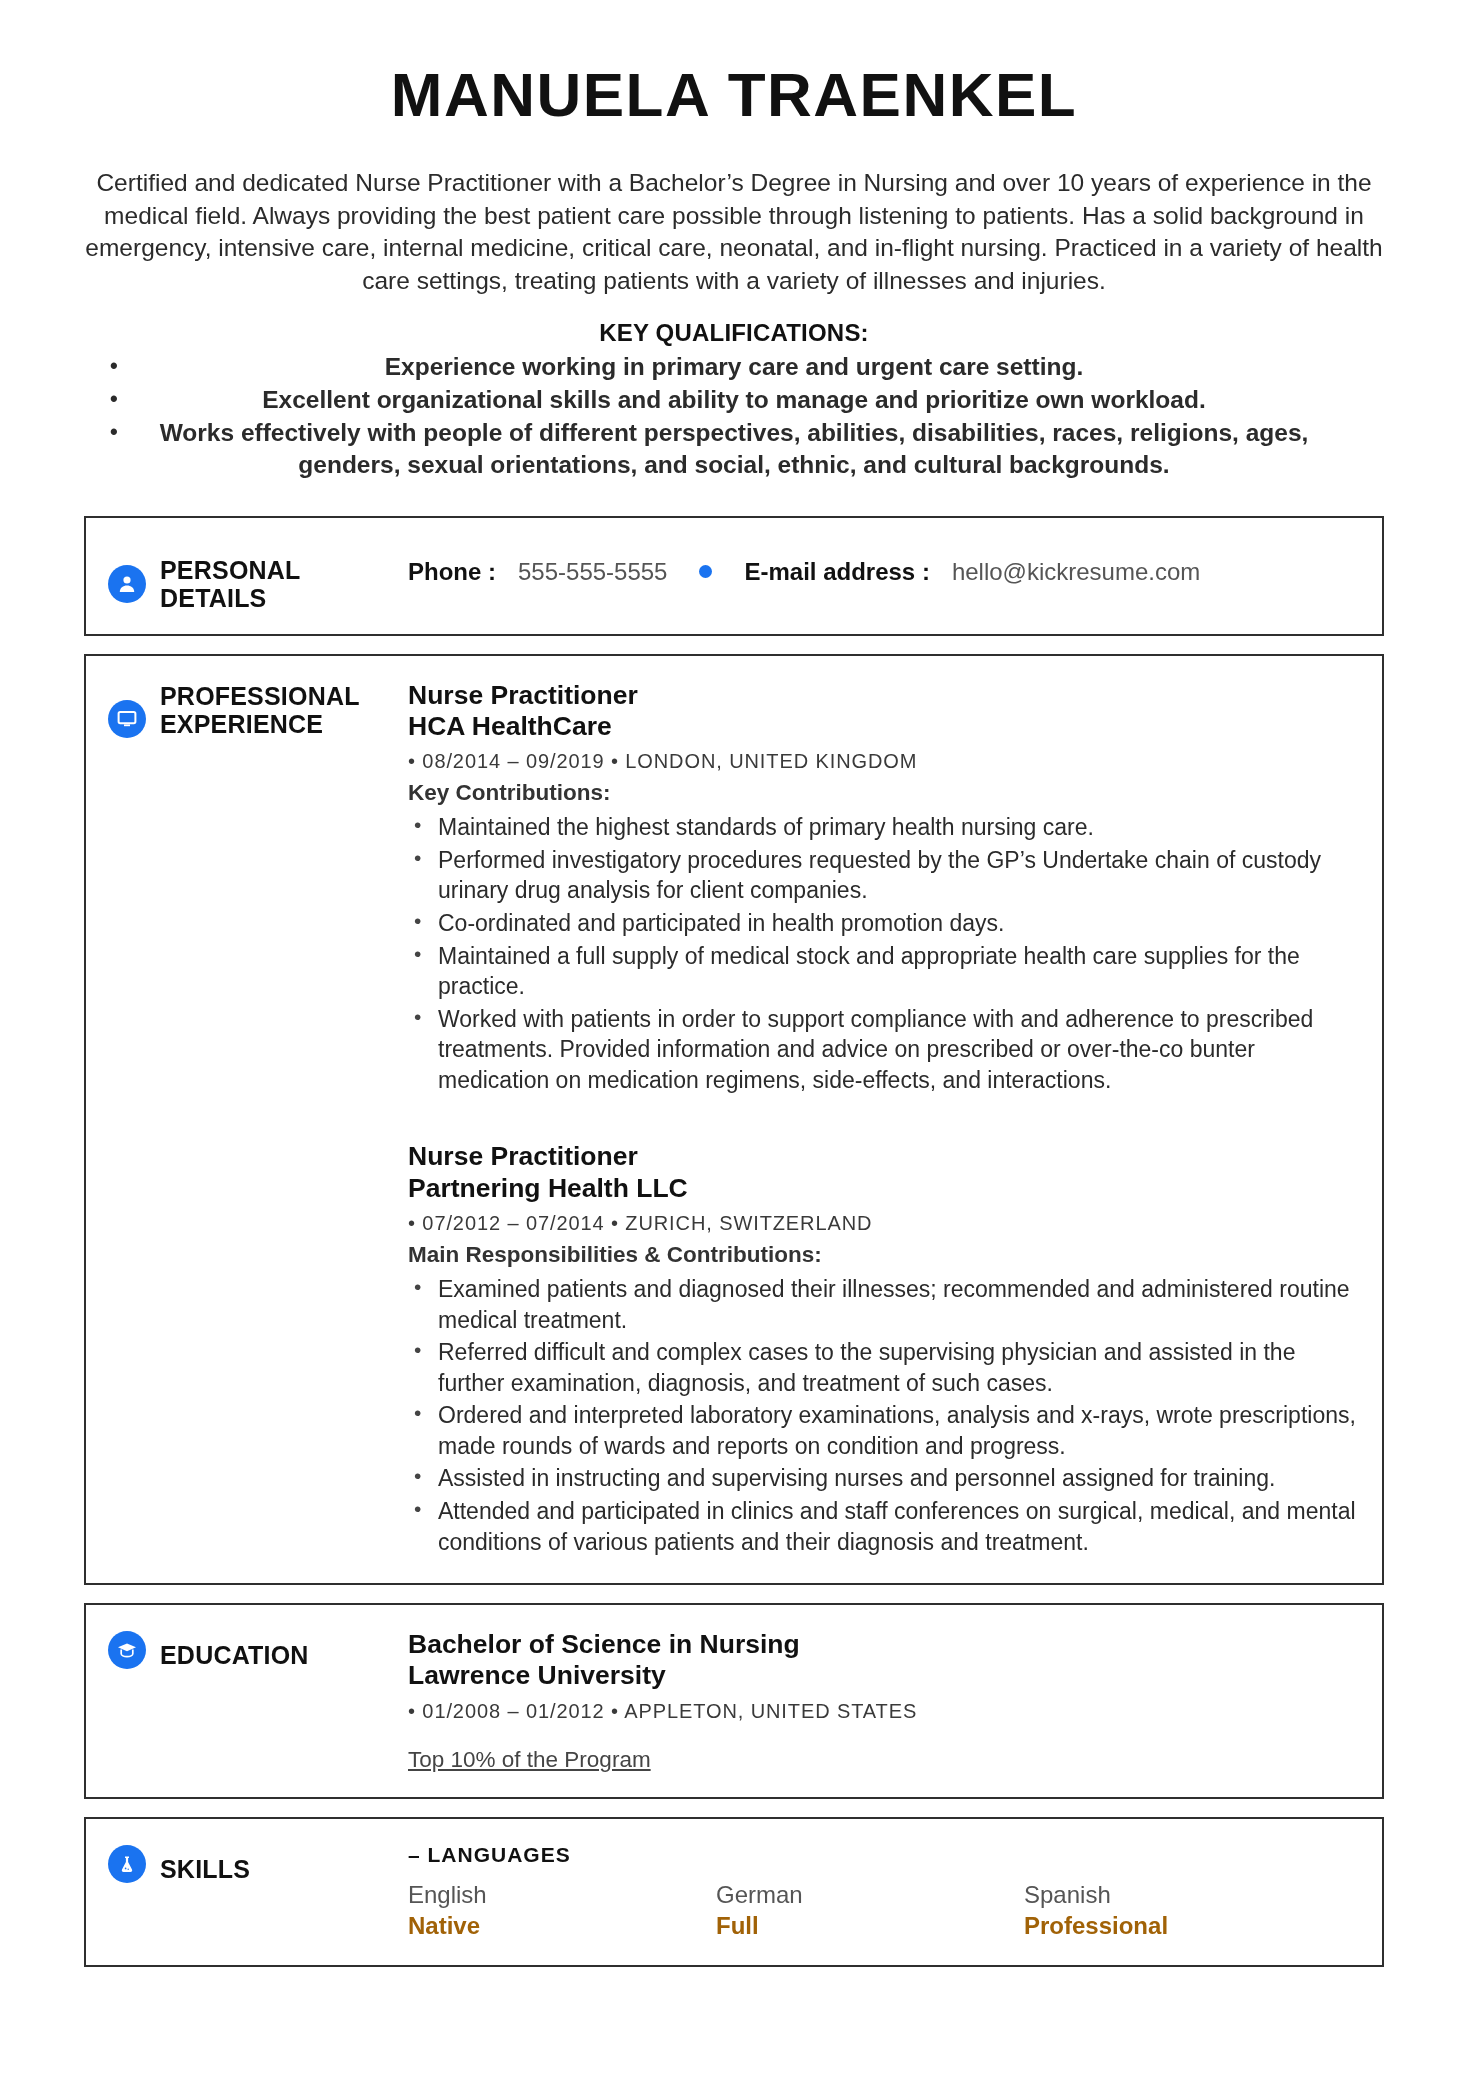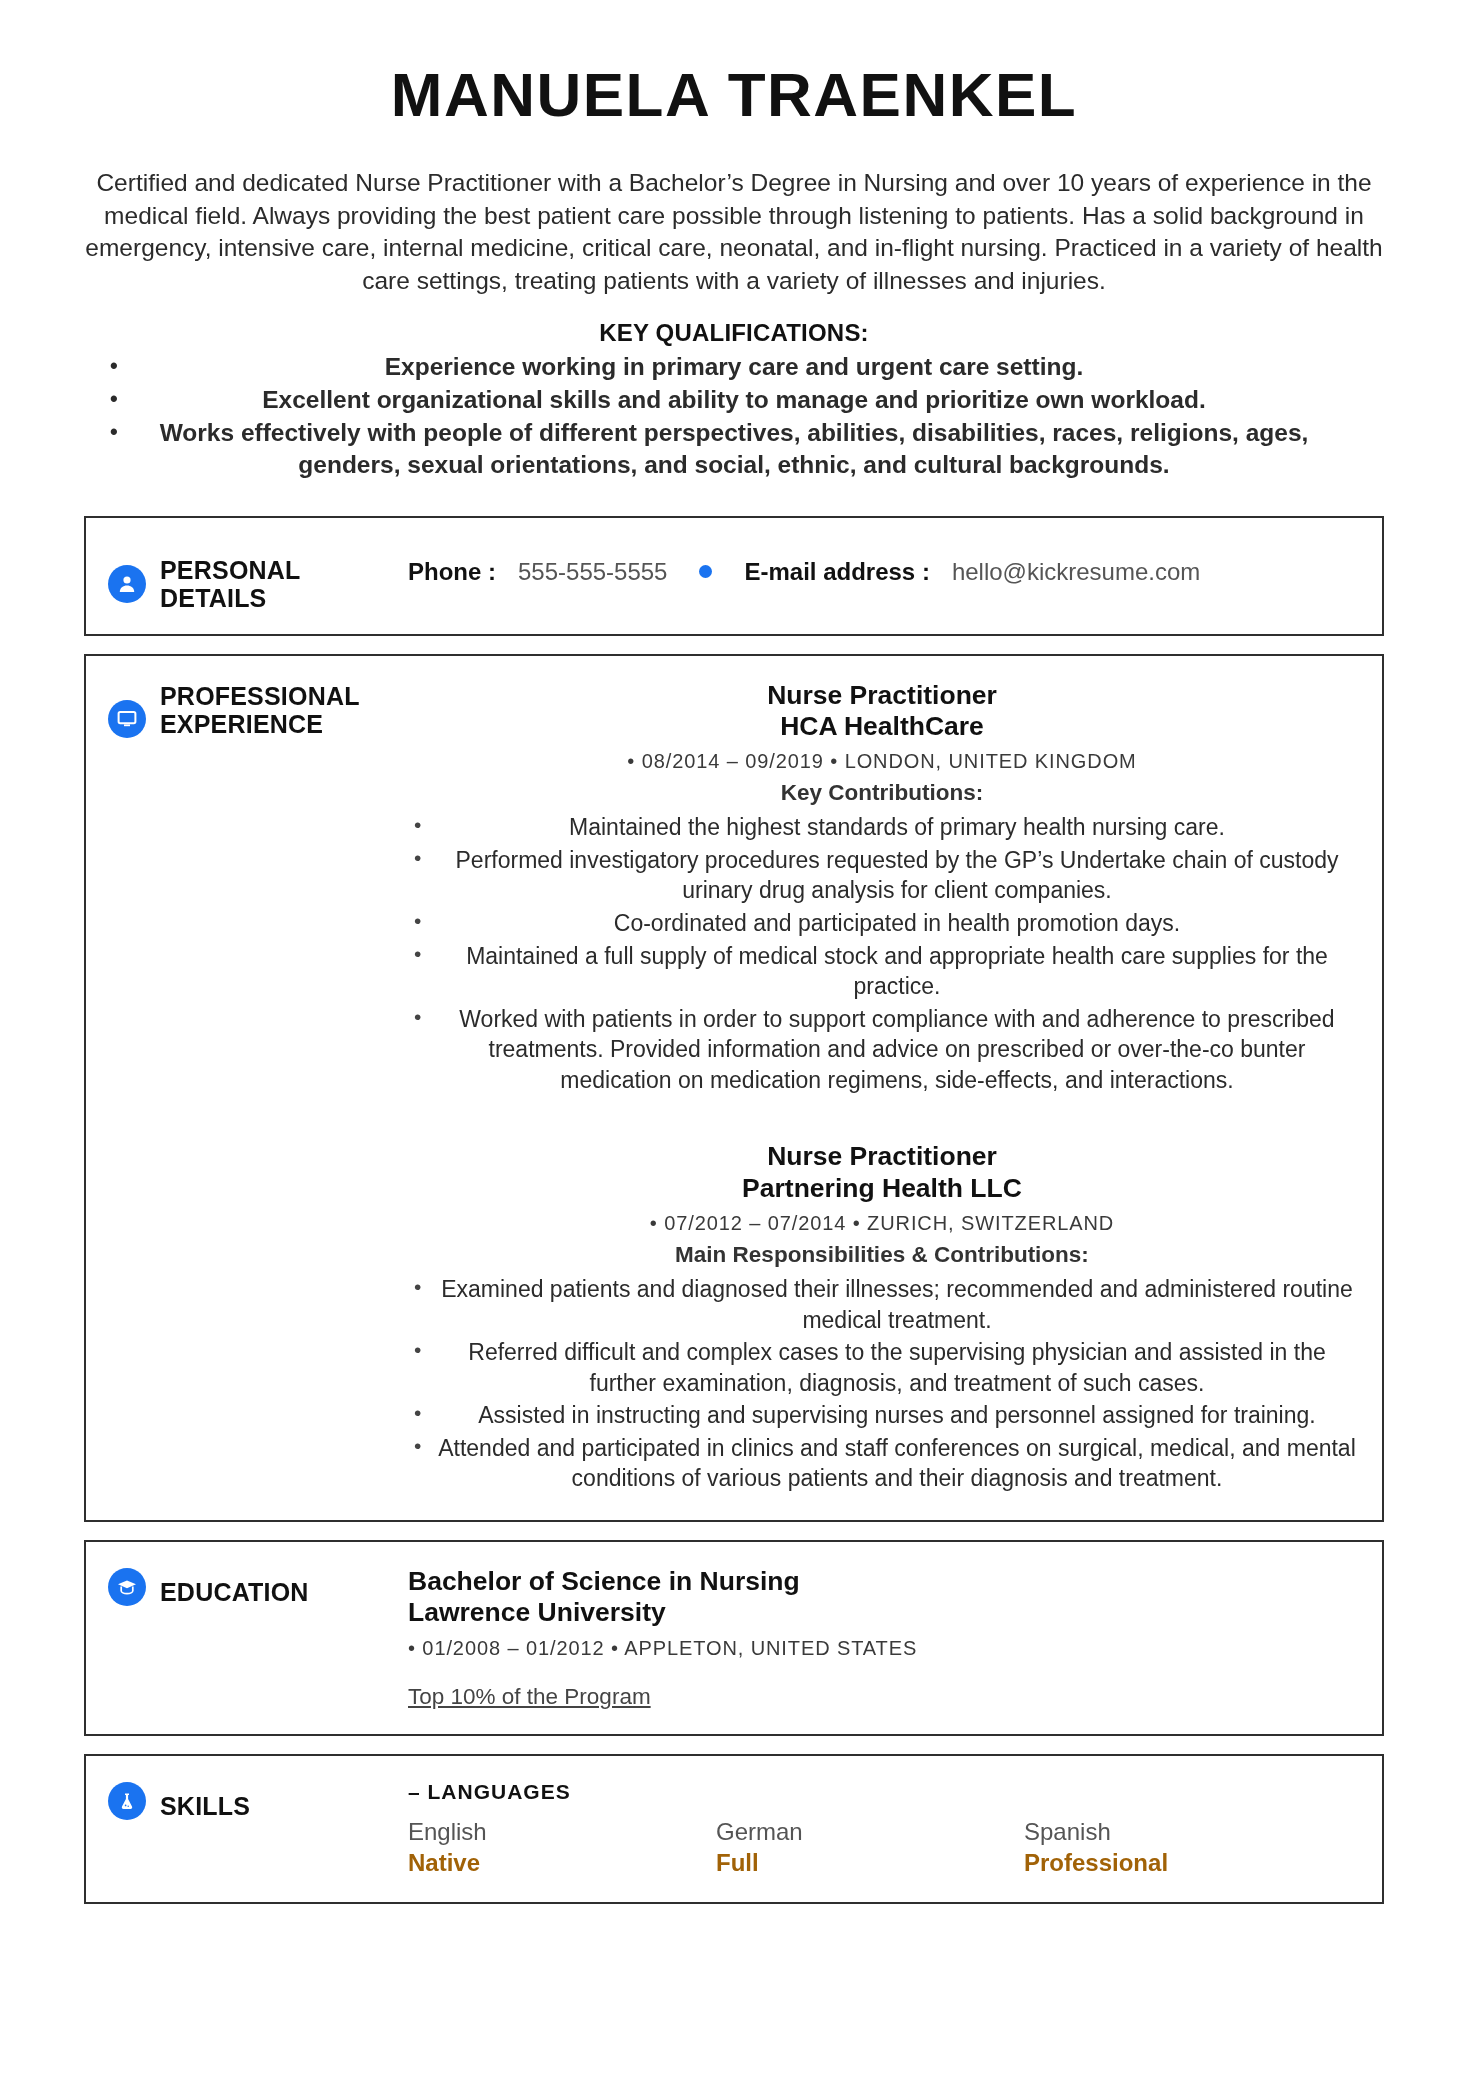--- a/index.html
+++ b/index.html
@@ -148,21 +148,21 @@
     width: 13px;
     height: 13px;
     border-radius: 50%;
     background: #1a73f0;
     display: inline-block;
     margin: 0 16px;
     flex: 0 0 13px;
   }
 
   
-  .entry { margin-bottom: 0; text-align: center; }
+  .entry { margin-bottom: 0; }
   .entry + .entry { margin-top: 46px; }
 
   .entry-role {
     font-weight: bold;
     font-size: 26.5px;
     color: #111;
     line-height: 1.18;
   }
   .entry-org {
     font-weight: bold;
@@ -308,20 +308,21 @@
         </div>
 
         <div class="entry">
           <div class="entry-role">Nurse Practitioner</div>
           <div class="entry-org">Partnering Health LLC</div>
           <div class="entry-meta">• 07/2012 – 07/2014 • ZURICH, SWITZERLAND</div>
           <div class="entry-sub">Main Responsibilities &amp; Contributions:</div>
           <ul class="bullets">
             <li>Examined patients and diagnosed their illnesses; recommended and administered routine medical treatment.</li>
             <li>Referred difficult and complex cases to the supervising physician and assisted in the further examination, diagnosis, and treatment of such cases.</li>
+            <li>Ordered and interpreted laboratory examinations, analysis and x-rays, wrote prescriptions, made rounds of wards and reports on condition and progress.</li>
             <li>Assisted in instructing and supervising nurses and personnel assigned for training.</li>
             <li>Attended and participated in clinics and staff conferences on surgical, medical, and mental conditions of various patients and their diagnosis and treatment.</li>
           </ul>
         </div>
 
       </div>
     </div>
 
     <div class="card">
       <div class="card-left">

